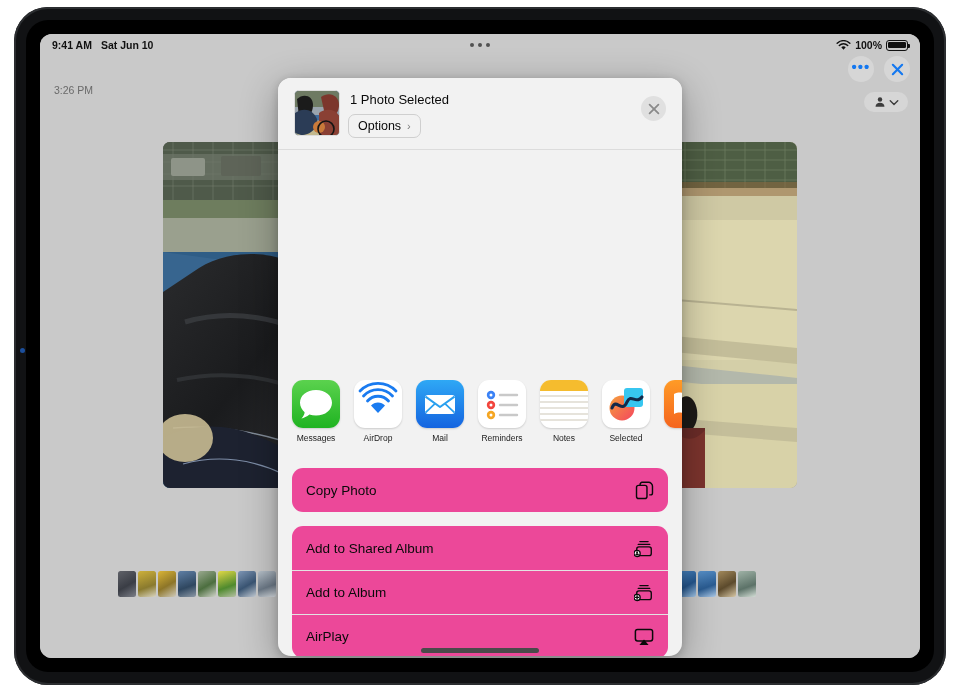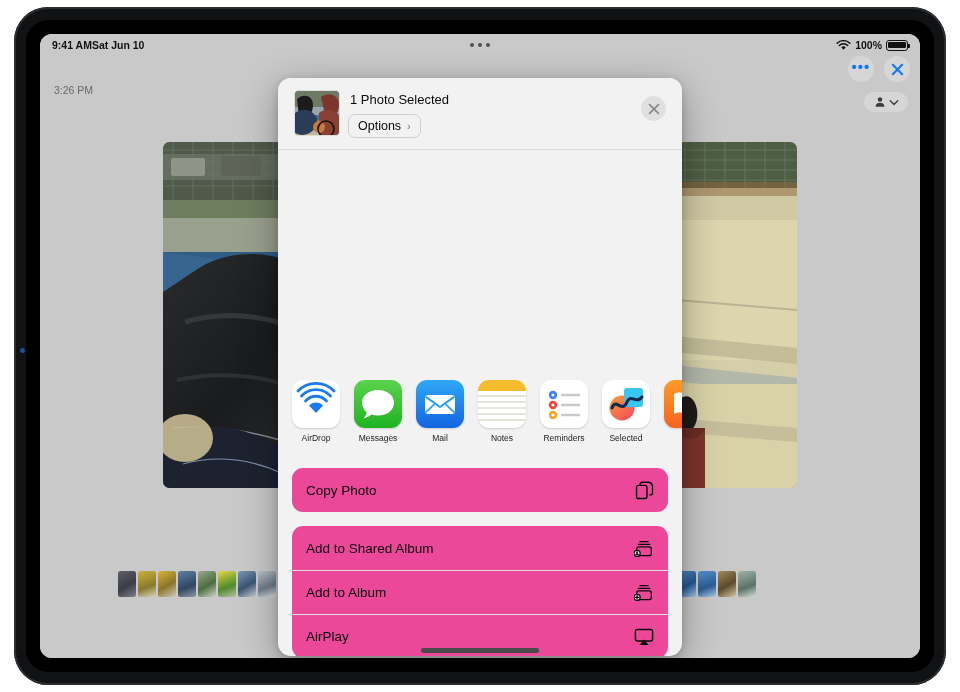--- a/index.html
+++ b/index.html
@@ -31,21 +31,21 @@
   .home-indicator{
     position:absolute; left:50%; transform:translateX(-50%); bottom:5px;
     width:118px; height:5px; border-radius:3px; background:#4a4a4a;
   }
 
   
   .statusbar{
     position:absolute; left:0; top:0; width:880px; height:22px;
     display:flex; align-items:center; font-size:10.5px; font-weight:bold; color:#111;
   }
-  .sb-left{ position:absolute; left:12px; display:flex; align-items:center; }
+  .sb-left{ position:absolute; left:12px; display:flex; gap:9px; align-items:center; }
   .sb-right{ position:absolute; right:12px; display:flex; gap:4px; align-items:center; }
   .sb-dots{ position:absolute; left:50%; transform:translateX(-50%);
     display:flex; gap:4px; align-items:center; }
   .sb-dots i{ width:4px; height:4px; border-radius:50%; background:#515151; display:block; }
   .batt{ width:22px; height:11px; border:1.4px solid #111; border-radius:3px;
     position:relative; display:inline-block; }
   .batt::after{ content:""; position:absolute; right:-3.2px; top:3px; width:1.8px;
     height:4.5px; background:#111; border-radius:0 1px 1px 0; }
   .batt i{ position:absolute; left:1.2px; top:1.2px; bottom:1.2px; right:1.2px;
     background:#111; border-radius:1.3px; display:block; }
@@ -466,61 +466,49 @@
         <div class="ss-close">
           <svg width="12" height="12" viewBox="0 0 12 12">
             <path d="M1.6 1.6 L10.4 10.4 M10.4 1.6 L1.6 10.4" stroke="#8a8a8a" stroke-width="1.8" stroke-linecap="round"></path>
           </svg>
         </div>
       </div>
 
       <div class="app-row">
 
         <div class="app-item">
+          <div class="app-ico" style="background:linear-gradient(180deg,#5bd24e,#1fb321);">
+            <svg width="48" height="48" viewBox="0 0 48 48">
+              <path d="M24 10 C33.5 10 40 15.6 40 22.8 C40 30 33.5 35.6 24 35.6 C21.6 35.6 19.4 35.2 17.4 34.6 C15 36.6 11.6 38.2 9.4 38.4 C11.4 36.6 12.6 34 12.6 32.2 C10 29.8 8 26.6 8 22.8 C8 15.6 14.5 10 24 10 Z" fill="#fff"></path>
+            </svg>
+          </div>
+          <div class="app-lbl">Messages</div>
+        </div>
+
+        <div class="app-item">
           <div class="app-ico" style="background:#fff;">
             <svg width="48" height="48" viewBox="0 0 48 48">
               <path d="M24 33 L17 25.5 A9.5 9.5 0 0 1 31 25.5 Z" fill="#1a7bf0"></path>
               <path d="M13.5 21 A14 14 0 0 1 34.5 21" stroke="#1a7bf0" stroke-width="2.8" fill="none" stroke-linecap="round"></path>
               <path d="M9.5 16 A19.5 19.5 0 0 1 38.5 16" stroke="#1a7bf0" stroke-width="2.8" fill="none" stroke-linecap="round"></path>
               <path d="M6 11 A25 25 0 0 1 42 11" stroke="#1a7bf0" stroke-width="2.8" fill="none" stroke-linecap="round"></path>
             </svg>
           </div>
           <div class="app-lbl">AirDrop</div>
         </div>
 
         <div class="app-item">
-          <div class="app-ico" style="background:linear-gradient(180deg,#5bd24e,#1fb321);">
-            <svg width="48" height="48" viewBox="0 0 48 48">
-              <path d="M24 10 C33.5 10 40 15.6 40 22.8 C40 30 33.5 35.6 24 35.6 C21.6 35.6 19.4 35.2 17.4 34.6 C15 36.6 11.6 38.2 9.4 38.4 C11.4 36.6 12.6 34 12.6 32.2 C10 29.8 8 26.6 8 22.8 C8 15.6 14.5 10 24 10 Z" fill="#fff"></path>
-            </svg>
-          </div>
-          <div class="app-lbl">Messages</div>
-        </div>
-
-        <div class="app-item">
           <div class="app-ico" style="background:linear-gradient(180deg,#2fa8f5,#1464e0);">
             <svg width="48" height="48" viewBox="0 0 48 48">
               <rect x="9" y="15" width="30" height="19" rx="3" fill="#fff"></rect>
               <path d="M9.5 16.6 L24 27 L38.5 16.6" stroke="#2aa0ef" stroke-width="2.1" fill="none" stroke-linejoin="round"></path>
               <path d="M9.5 32.6 L19 23.6 M38.5 32.6 L29 23.6" stroke="#2aa0ef" stroke-width="1.8" fill="none"></path>
             </svg>
           </div>
           <div class="app-lbl">Mail</div>
-        </div>
-
-        <div class="app-item">
-          <div class="app-ico" style="background:#fff;">
-            <svg width="48" height="48" viewBox="0 0 48 48">
-              <rect width="48" height="11" fill="#f5bc2e"></rect>
-              <g stroke="#dedad0" stroke-width="1.3">
-                <path d="M0 16 H48 M0 22 H48 M0 28 H48 M0 34 H48 M0 40 H48"></path>
-              </g>
-            </svg>
-          </div>
-          <div class="app-lbl">Notes</div>
         </div>
 
         <div class="app-item">
           <div class="app-ico" style="background:#fff;">
             <svg width="48" height="48" viewBox="0 0 48 48">
               <circle cx="13" cy="15" r="4.2" fill="#3b82f6"></circle>
                 <circle cx="13" cy="15" r="1.5" fill="#fff"></circle>
               <circle cx="13" cy="25" r="4.2" fill="#f2453d"></circle>
                 <circle cx="13" cy="25" r="1.5" fill="#fff"></circle>
               <circle cx="13" cy="35" r="4.2" fill="#f5a623"></circle>
@@ -529,20 +517,32 @@
                 <path d="M22 15 H39 M22 25 H39 M22 35 H39"></path>
               </g>
             </svg>
           </div>
           <div class="app-lbl">Reminders</div>
         </div>
 
         <div class="app-item">
           <div class="app-ico" style="background:#fff;">
             <svg width="48" height="48" viewBox="0 0 48 48">
+              <rect width="48" height="11" fill="#f5bc2e"></rect>
+              <g stroke="#dedad0" stroke-width="1.3">
+                <path d="M0 16 H48 M0 22 H48 M0 28 H48 M0 34 H48 M0 40 H48"></path>
+              </g>
+            </svg>
+          </div>
+          <div class="app-lbl">Notes</div>
+        </div>
+
+        <div class="app-item">
+          <div class="app-ico" style="background:#fff;">
+            <svg width="48" height="48" viewBox="0 0 48 48">
               <defs>
                 <linearGradient id="ffg" x1="0" y1="0" x2="1" y2="1">
                   <stop offset="0" stop-color="#f5a13c"></stop>
                     <stop offset="1" stop-color="#f4455e"></stop>
                 </linearGradient>
               </defs>
               <circle cx="20" cy="28" r="12.5" fill="url(#ffg)"></circle>
               <rect x="22" y="8" width="19" height="19" rx="3" fill="#37c6f0"></rect>
               <path d="M10 28 C14 17 20 34 25 22 C29 13 34 25 40 17" stroke="#132a4a" stroke-width="3.1" fill="none" stroke-linecap="round"></path>
             </svg>

